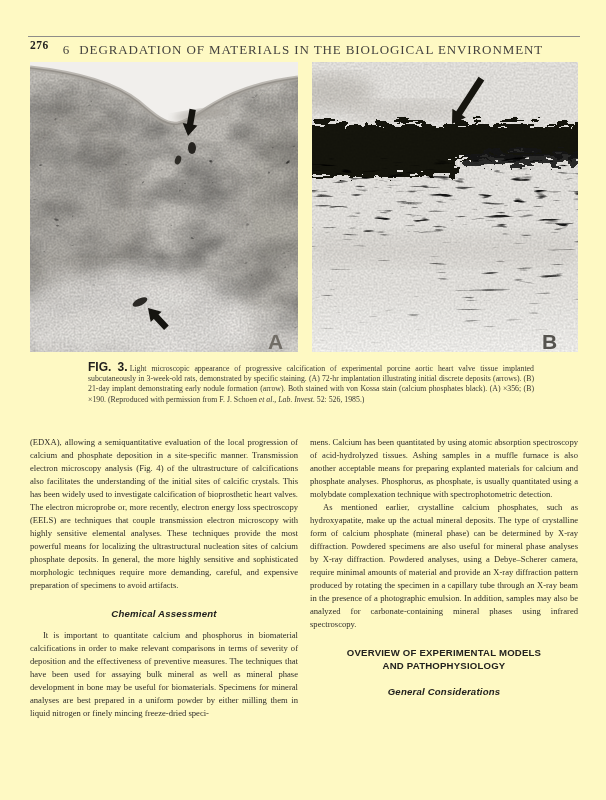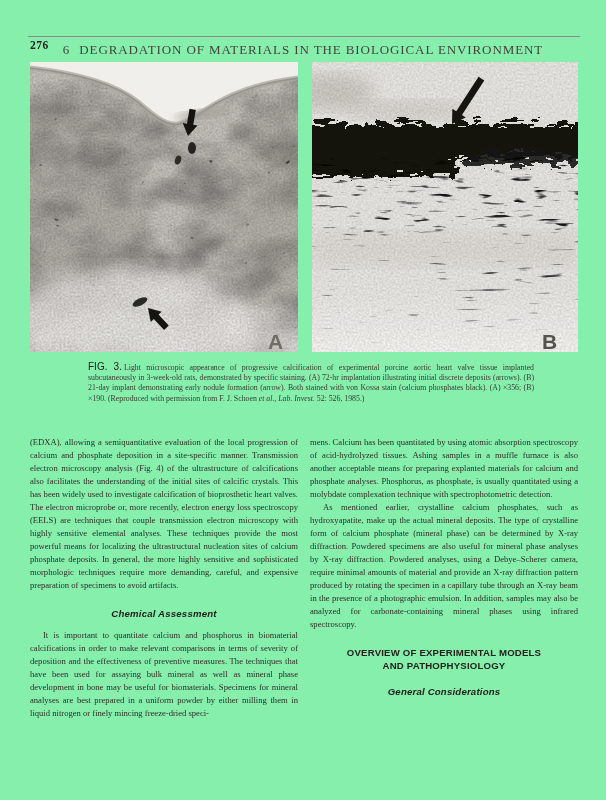--- a/index.html
+++ b/index.html
@@ -1,31 +1,31 @@
 <!DOCTYPE html>
 <html><head>
 <meta charset="utf-8">
 <style>
   html,body { margin:0; padding:0; background:#ffffff; }
   .page {
     position:relative; width:606px; height:800px; margin:0 auto;
-    background:#86efac; overflow:hidden;
+    background:#fef9c3; overflow:hidden;
     font-family:"Liberation Serif", serif; color:#2c2a26;
   }
   .header-rule { position:absolute; left:28px; top:36px; width:552px; border-top:1px solid #8f8d88; }
   .page-number { position:absolute; left:30px; top:39px; font-weight:bold; font-size:11.5px; letter-spacing:.5px; color:#232220; }
   .running-head { position:absolute; left:0; top:42px; width:606px; text-align:center; font-size:13px; letter-spacing:.9px; color:#45433f; }
   .chapter-num { margin-right:9px; }
 
   .figure { position:absolute; left:30px; top:62px; width:548px; height:290px; display:flex; gap:14px; margin:0; }
   .panel { width:268px; height:290px; }
   .panel svg { display:block; }
 
   .caption { position:absolute; left:88px; top:362px; width:446px; font-size:7.8px; line-height:10.2px; text-align:justify; color:#3b3935; }
-  .cap-label { font-family:"Liberation Sans", sans-serif; font-weight:normal; font-size:10px; margin-right:2px; color:#22211e; }
+  .cap-label { font-family:"Liberation Sans", sans-serif; font-weight:bold; font-size:12px; margin-right:2px; color:#22211e; }
 
   .col { position:absolute; top:436px; width:268px; font-size:8.6px; line-height:13px; text-align:justify; color:#2e2c29; }
   .col-left { left:30px; }
   .col-right { left:310px; }
   .body-p { margin:0; }
   .indent { text-indent:13px; }
   .subhead {
     font-family:"Liberation Sans", sans-serif; font-weight:bold; font-style:italic;
     font-size:9.6px; text-align:center; margin:15px 0 9px; letter-spacing:.2px; color:#22211e;
   }

